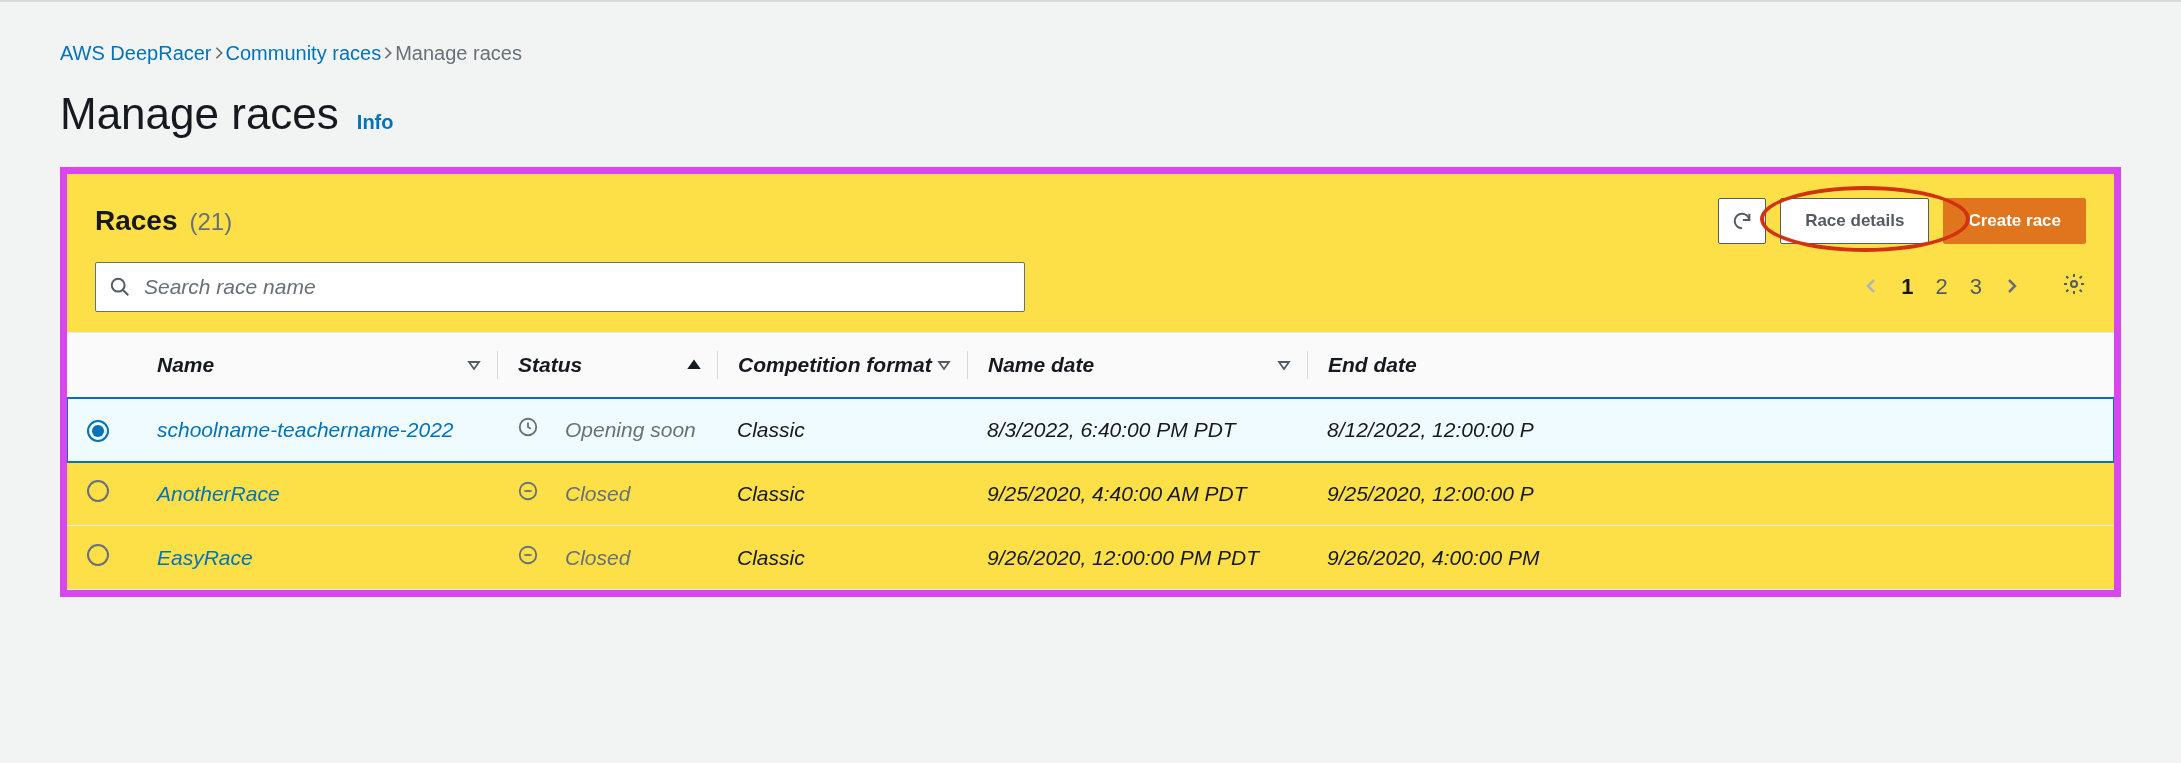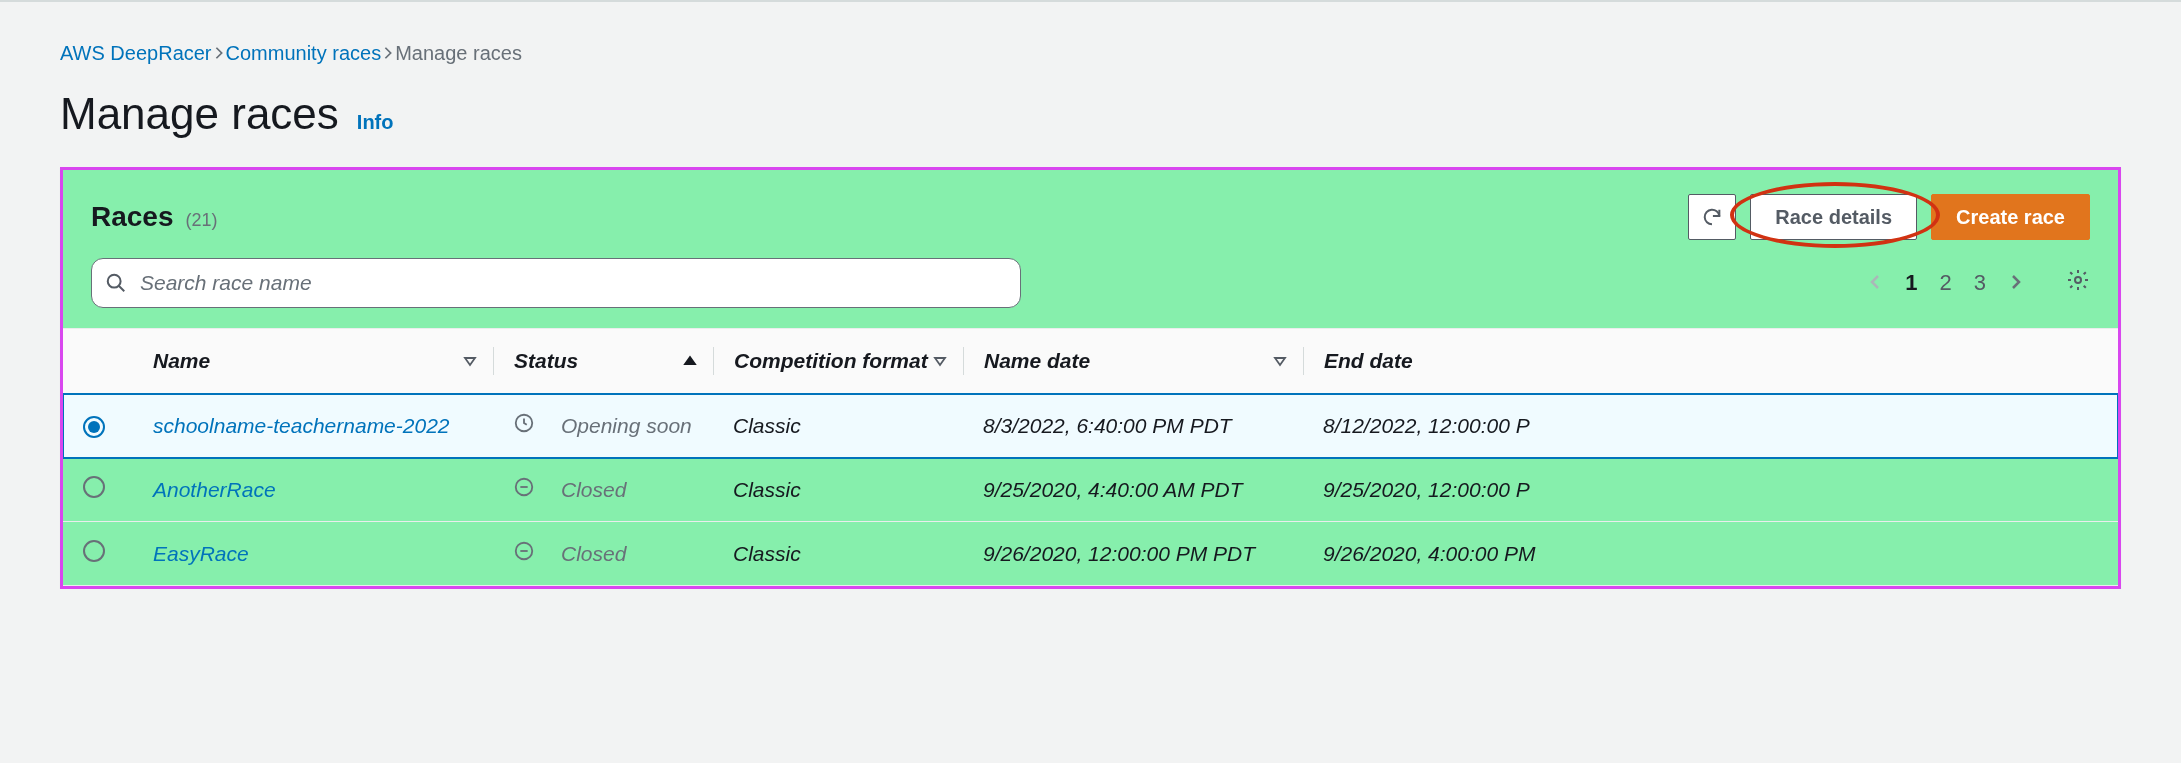--- a/index.html
+++ b/index.html
@@ -44,22 +44,22 @@
       font-weight: 400;
       color: #16191f;
     }
     .info-link {
       color: #0073bb;
       font-size: 20px;
       font-weight: 700;
       text-decoration: none;
     }
     .panel {
-      background: #86efac;
-      border: 3px solid #d946ef;
+      background: #fde047;
+      border: 7px solid #d946ef;
       box-shadow: 0 1px 1px rgba(0,0,0,0.05);
       overflow: hidden;
     }
     .panel-header {
       padding: 24px 28px 20px 28px;
     }
     .panel-top {
       display: flex;
       align-items: center;
       justify-content: space-between;
@@ -69,38 +69,38 @@
       display: flex;
       align-items: baseline;
       gap: 12px;
     }
     .panel-title {
       font-size: 28px;
       font-weight: 700;
     }
     .panel-count {
       color: #687078;
-      font-size: 18px;
+      font-size: 24px;
     }
     .panel-actions {
       display: flex;
       align-items: center;
       gap: 14px;
     }
     .btn {
       display: inline-flex;
       align-items: center;
       justify-content: center;
       height: 46px;
       padding: 0 24px;
       border: 1px solid #545b64;
       background: #fff;
       color: #545b64;
       font-weight: 700;
-      font-size: 20px;
+      font-size: 17px;
       cursor: pointer;
       border-radius: 2px;
     }
     .btn-icon {
       width: 48px;
       padding: 0;
     }
     .btn-icon svg {
       width: 22px;
       height: 22px;
@@ -139,21 +139,21 @@
       height: 22px;
       stroke: #545b64;
       fill: none;
       stroke-width: 2.2;
     }
     .search-input {
       width: 100%;
       height: 50px;
       padding: 0 14px 0 48px;
       border: 1px solid #687078;
-      border-radius: 12px;
+      border-radius: 2px;
       font-size: 21px;
       font-style: italic;
       color: #545b64;
     }
     .search-input::placeholder {
       color: #687078;
       font-style: italic;
     }
     .pagination {
       display: flex;

